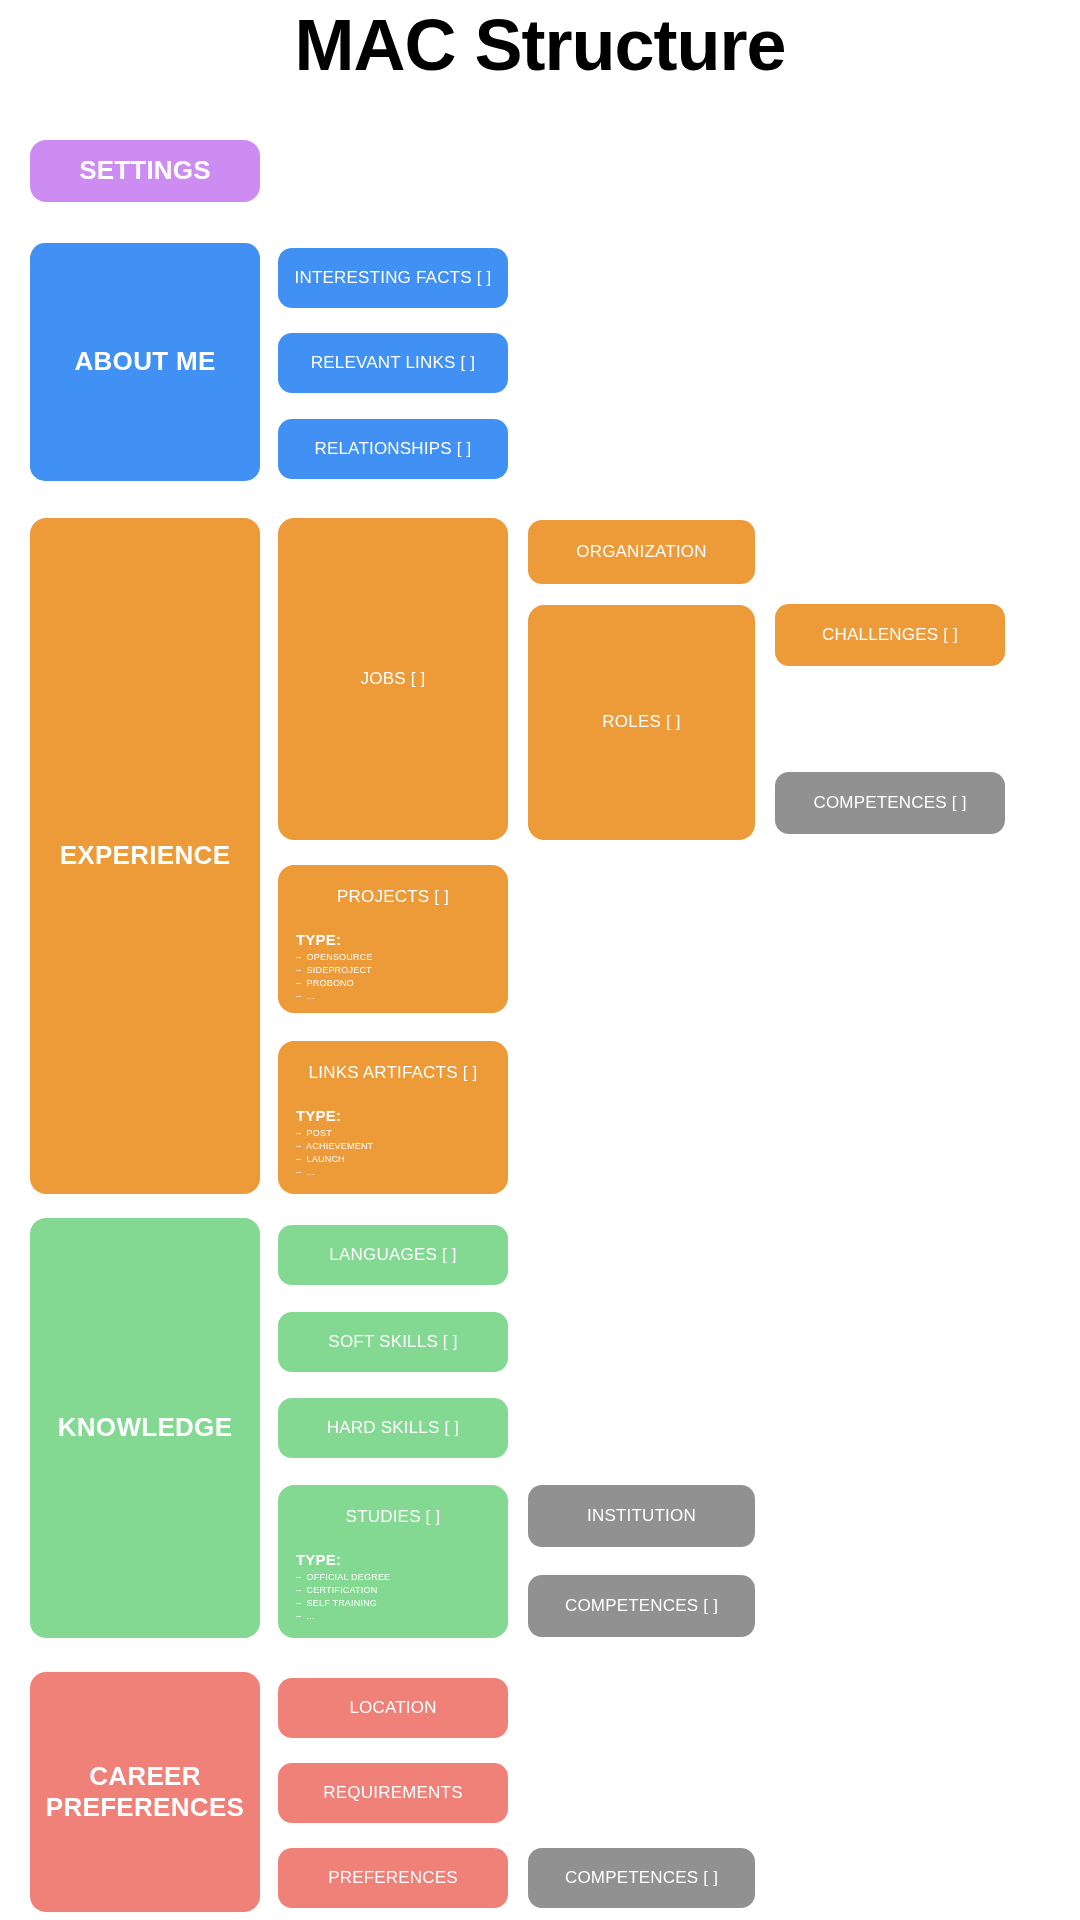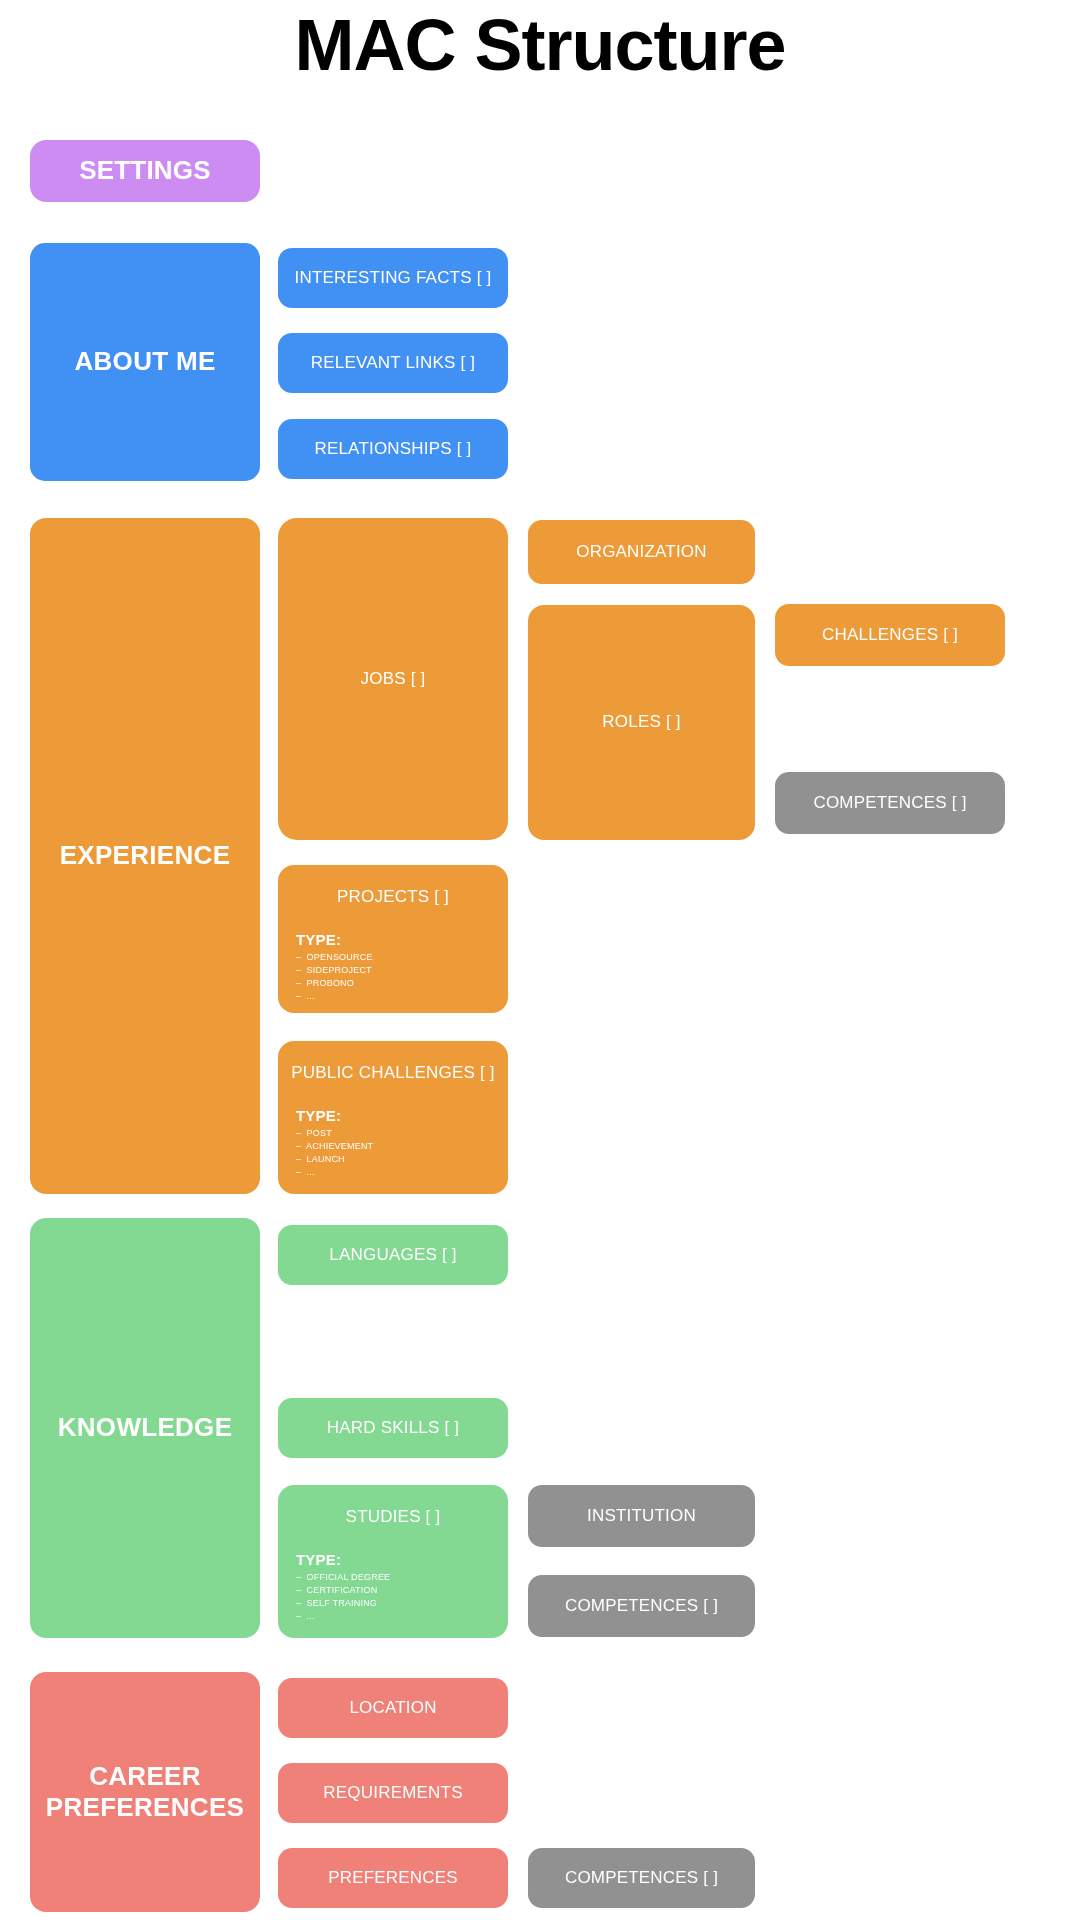--- a/index.html
+++ b/index.html
@@ -129,21 +129,21 @@
   </div>
 
   <div class="card pill c-blue" style="left:278px; top:419px; width:230px; height:60px;">
     <span class="card-label">RELATIONSHIPS [ ]</span>
   </div>
 
   <div class="card section c-orange" style="left:30px; top:518px; width:230px; height:676px;">
     <span class="card-label">EXPERIENCE</span>
   </div>
 
-  <div class="card c-orange" style="left:278px; top:518px; width:230px; height:322px;border-radius:19px;">
+  <div class="card c-orange" style="left:278px; top:518px; width:230px; height:322px;">
     <span class="card-label">JOBS [ ]</span>
   </div>
 
   <div class="card pill c-orange" style="left:528px; top:520px; width:227px; height:64px;">
     <span class="card-label">ORGANIZATION</span>
   </div>
 
   <div class="card c-orange" style="left:528px; top:605px; width:227px; height:235px;">
     <span class="card-label">ROLES [ ]</span>
   </div>
@@ -162,38 +162,41 @@
     <div class="type-block">
       <div class="type-heading">TYPE:</div>
       <div class="type-item">–  OPENSOURCE</div>
       <div class="type-item">–  SIDEPROJECT</div>
       <div class="type-item">–  PROBONO</div>
       <div class="type-item">–  ...</div>
     </div>
   </div>
 
   <div class="card with-list c-orange" style="left:278px; top:1041px; width:230px; height:153px;">
-    <span class="card-label">PUBLIC CHALLENGES [ ]</span>
+    <span class="card-label">LINKS ARTIFACTS [ ]</span>
     <div class="type-block">
       <div class="type-heading">TYPE:</div>
       <div class="type-item">–  POST</div>
       <div class="type-item">–  ACHIEVEMENT</div>
       <div class="type-item">–  LAUNCH</div>
       <div class="type-item">–  ...</div>
     </div>
   </div>
 
   <div class="card section c-green" style="left:30px; top:1218px; width:230px; height:420px;">
     <span class="card-label">KNOWLEDGE</span>
   </div>
 
   <div class="card pill c-green" style="left:278px; top:1225px; width:230px; height:60px;">
     <span class="card-label">LANGUAGES [ ]</span>
   </div>
 
+  <div class="card pill c-green" style="left:278px; top:1312px; width:230px; height:60px;">
+    <span class="card-label">SOFT SKILLS [ ]</span>
+  </div>
 
   <div class="card pill c-green" style="left:278px; top:1398px; width:230px; height:60px;">
     <span class="card-label">HARD SKILLS [ ]</span>
   </div>
 
   <div class="card with-list c-green" style="left:278px; top:1485px; width:230px; height:153px;">
     <span class="card-label">STUDIES [ ]</span>
     <div class="type-block">
       <div class="type-heading">TYPE:</div>
       <div class="type-item">–  OFFICIAL DEGREE</div>

